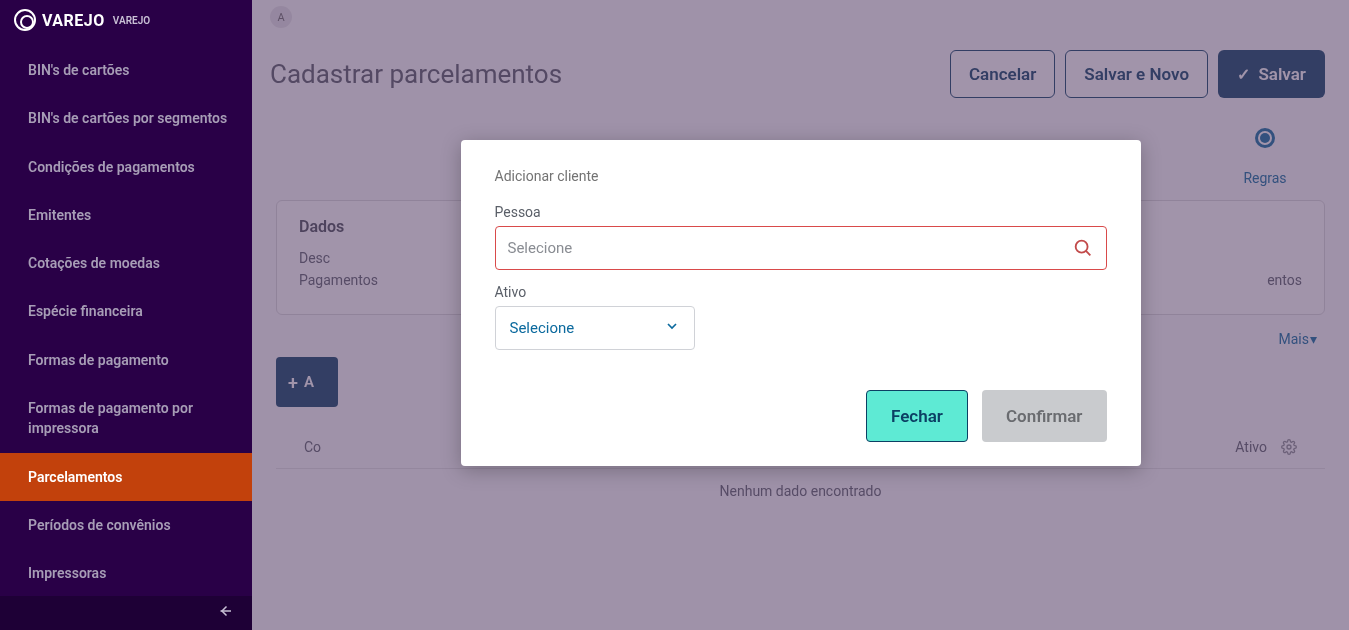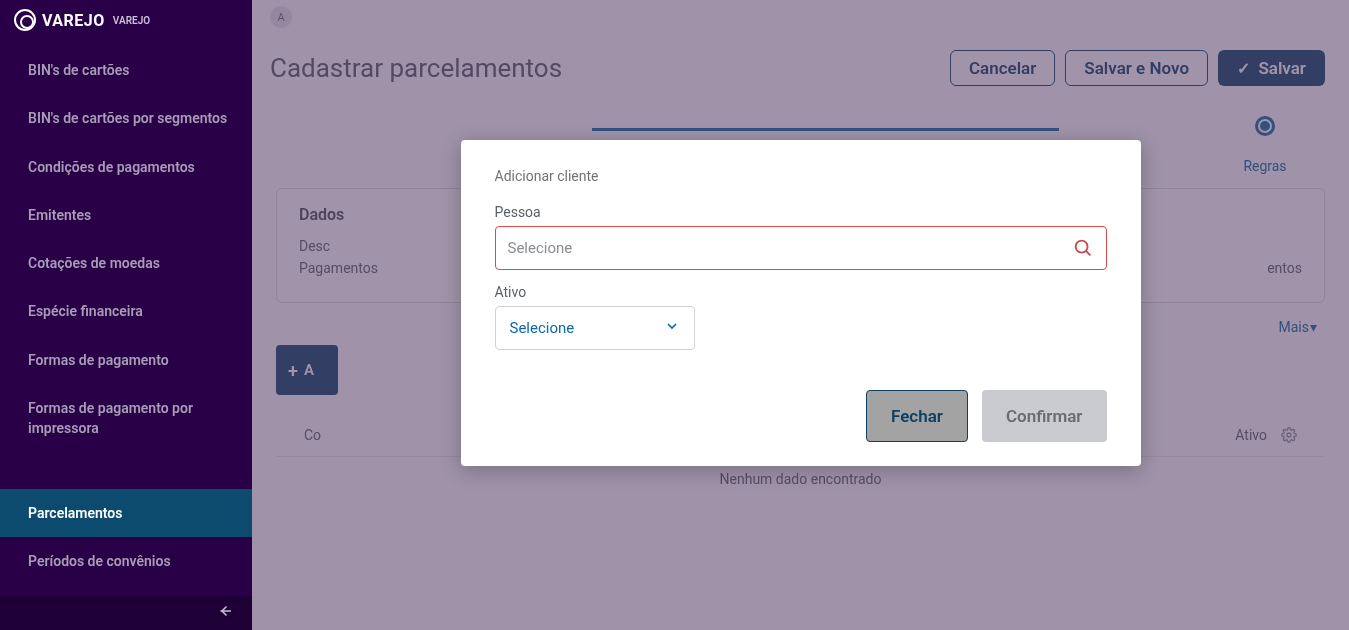--- a/index.html
+++ b/index.html
@@ -6,32 +6,32 @@
   html, body { width: 1349px; height: 630px; overflow: hidden; background: #f0f0f0; }
   .app { display: flex; width: 100%; height: 100%; }
   .sidebar { width: 252px; background: #290047; color: #a79db6; display: flex; flex-direction: column; position: relative; }
   .sidebar-header { height: 40px; display: flex; align-items: center; padding: 0 14px; gap: 6px; }
   .logo-circle { width: 22px; height: 22px; border: 2px solid #fff; border-radius: 50%; position: relative; flex-shrink:0;}
   .logo-circle::after { content:""; position:absolute; width:10px; height:10px; border:2px solid #fff; border-radius:50%; top:4px; left:4px;}
   .logo-text { color: #fff; font-size: 16px; font-weight: 700; letter-spacing: 0.5px; }
   .logo-small { color: #c9c0d6; font-size: 10px; font-weight: 600; margin-left: 2px; }
   .sidebar-items { flex: 1; overflow: hidden; padding-top: 6px;}
   .sidebar-item { font-size: 14px; line-height: 1.45; padding: 14px 20px 14px 28px; cursor: pointer; font-weight:600; }
-  .sidebar-item.active { background: #0c4a6e; color: #fff; margin-top: 36px; }
+  .sidebar-item.active { background: #c2410c; color: #fff; }
   .sidebar-collapse { height: 34px; background: #1e0036; display:flex; align-items:center; justify-content:flex-end; padding-right:18px; }
   .chev-left { color:#c9c0d6; font-size:18px; }
 
   .main { flex: 1; position: relative; background: #fbfbfc; display:flex; flex-direction:column;}
   .topbar { height: 34px; display:flex; align-items:center; justify-content:space-between; padding: 0 18px; }
   .topbar-title { color:#0c9abe; font-size:13px; letter-spacing:0.3px; font-weight:600;}
   .avatar { width:22px; height:22px; background:#e5e3e8; color:#6b6b6b; border-radius:50%; display:flex; align-items:center; justify-content:center; font-size:11px;}
   .page-header { display:flex; align-items:center; justify-content:space-between; padding: 16px 24px 0 18px;}
   .page-title { font-size:26px; color:#555a64; font-weight:400;}
   .page-actions { display:flex; gap:10px;}
-  .btn { height:36px; padding:0 18px; border-radius:6px; font-size:17px; font-weight:600; display:flex; align-items:center; gap:8px; cursor:pointer; border:1.5px solid transparent;}
+  .btn { height:48px; padding:0 18px; border-radius:6px; font-size:17px; font-weight:600; display:flex; align-items:center; gap:8px; cursor:pointer; border:1.5px solid transparent;}
   .btn-outline { background:#fff; color:#0c4064; border-color:#0c4064;}
   .btn-primary { background:#0c4064; color:#fff;}
   .check { color:#fff; font-size:16px;}
 
   .stepper { display:flex; align-items:flex-start; justify-content:flex-end; padding: 30px 24px 0 24px; position:relative;}
   .stepper-line { position:absolute; height:3px; background:#0c6a9e; top: 42px; left: 340px; right: 290px;}
   .step-circle { width:20px; height:20px; border:3px solid #0c6a9e; border-radius:50%; background:#fff; position:relative; z-index:2;}
   .step-circle.filled::after { content:""; position:absolute; inset:2px; background:#0c6a9e; border-radius:50%;}
   .step-label { color:#0c6a9e; font-size:14px; margin-top:22px;}
   .step { display:flex; flex-direction:column; align-items:center; width:120px;}
@@ -62,21 +62,21 @@
   .modal-title { font-size:14px; color:#737373; font-weight:400; margin-bottom:20px;}
   .field-label { font-size:14px; color:#5a5f68; margin-bottom:6px;}
   .lookup { display:flex; align-items:center; border:1px solid #d94a4a; border-radius:4px; height:44px; padding:0 12px; margin-bottom:14px;}
   .lookup input { flex:1; border:none; outline:none; font-size:15px; color:#333; background:transparent;}
   .lookup input::placeholder { color:#8a8d93;}
   .search-icon { width:22px; height:22px;}
   .dropdown { width:200px; height:44px; border:1px solid #d0d2d7; border-radius:4px; display:flex; align-items:center; justify-content:space-between; padding:0 14px; color:#0c6a9e; font-size:15px; cursor:pointer;}
   .dd-chevron { color:#0c6a9e;}
   .modal-actions { display:flex; justify-content:flex-end; gap:14px; margin-top:40px;}
   .m-btn { height:52px; padding:0 24px; border-radius:4px; font-size:17px; font-weight:600; display:flex; align-items:center; cursor:pointer;}
-  .m-btn-outline { border:1.5px solid #0c4064; color:#0c4064; background:#a3a3a3;}
+  .m-btn-outline { border:1.5px solid #0c4064; color:#0c4064; background:#5eead4;}
   .m-btn-disabled { background:#c9cbce; color:#6a6c70;}
 </style>
 </head>
 <body>
 
 <div class="app">
   <div class="sidebar">
     <div class="sidebar-header">
       <span class="logo-circle"></span>
       <span class="logo-text">VAREJO</span>

